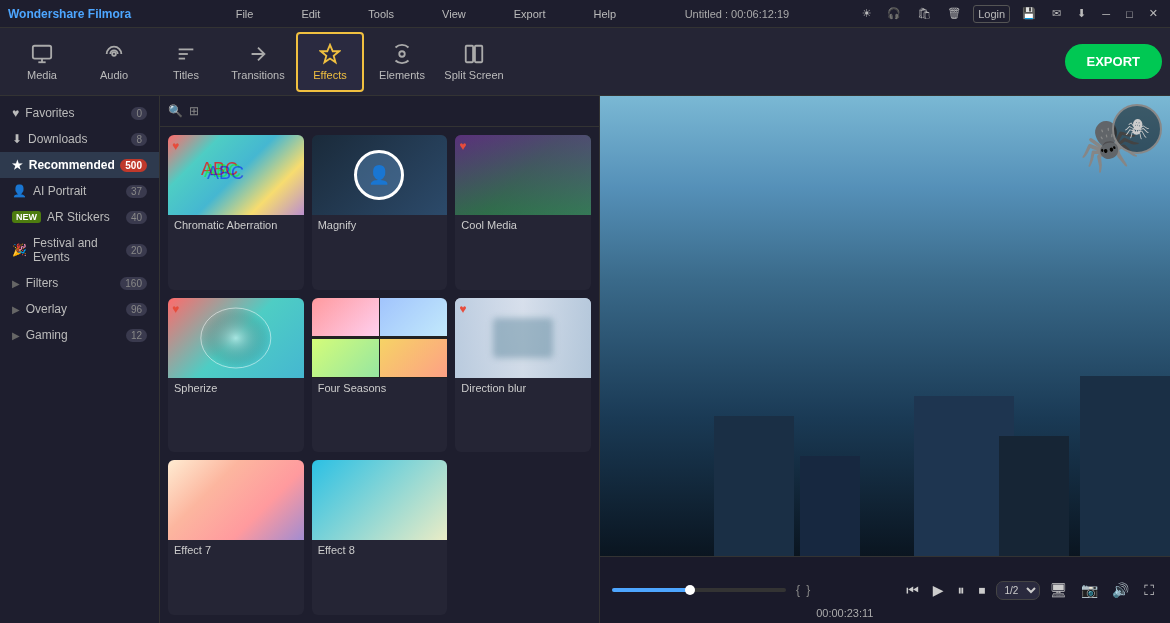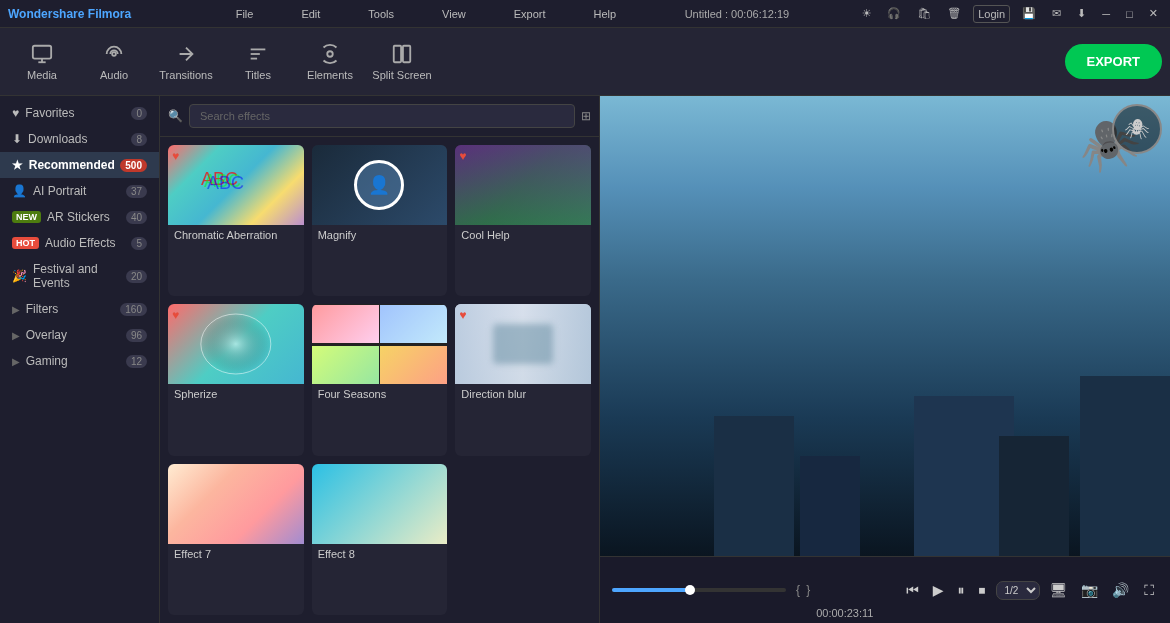--- a/index.html
+++ b/index.html
@@ -115,34 +115,40 @@
   <div class="tool-item">
     <svg viewBox="0 0 24 24" fill="none" stroke="#aaa" stroke-width="2">
         <circle cx="12" cy="12" r="2"></circle>
         <path d="M16 12a4 4 0 0 0-8 0"></path>
         <path d="M20 12a8 8 0 0 0-16 0"></path>
       </svg>
     <span>Audio</span>
   </div>
   <div class="tool-item">
     <svg viewBox="0 0 24 24" fill="none" stroke="#aaa" stroke-width="2">
-        <path d="M5 12h14M12 5l7 7-7 7"></path>
-      </svg>
-    <span>Transitions</span>
-  </div>
-  <div class="tool-item">
-    <svg viewBox="0 0 24 24" fill="none" stroke="#aaa" stroke-width="2">
         <line x1="4" y1="7" x2="20" y2="7"></line>
         <line x1="4" y1="12" x2="14" y2="12"></line>
         <line x1="4" y1="17" x2="11" y2="17"></line>
       </svg>
     <span>Titles</span>
   </div>
   <div class="tool-item">
     <svg viewBox="0 0 24 24" fill="none" stroke="#aaa" stroke-width="2">
+        <path d="M5 12h14M12 5l7 7-7 7"></path>
+      </svg>
+    <span>Transitions</span>
+  </div>
+  <div class="tool-item active">
+    <svg viewBox="0 0 24 24" fill="none" stroke="#f0c040" stroke-width="2">
+        <polygon points="12,2 15,9 22,9 16,14 18,21 12,17 6,21 8,14 2,9 9,9"></polygon>
+      </svg>
+    <span style="color:#f0c040;">Effects</span>
+  </div>
+  <div class="tool-item">
+    <svg viewBox="0 0 24 24" fill="none" stroke="#aaa" stroke-width="2">
         <circle cx="12" cy="12" r="3"></circle>
         <path d="M19.07 4.93a10 10 0 0 0-14.14 0"></path>
         <path d="M4.93 19.07a10 10 0 0 0 14.14 0"></path>
       </svg>
     <span>Elements</span>
   </div>
   <div class="tool-item">
     <svg viewBox="0 0 24 24" fill="none" stroke="#aaa" stroke-width="2">
         <rect x="3" y="3" width="8" height="18" rx="1"></rect>
         <rect x="13" y="3" width="8" height="18" rx="1"></rect>
@@ -186,27 +192,20 @@
       </div>
       <div class="sidebar-item">
         <div class="sidebar-item-left">
           <span class="sidebar-tag tag-new">NEW</span>
           <span>AR Stickers</span>
         </div>
         <span class="sidebar-badge">40</span>
       </div>
       <div class="sidebar-item">
         <div class="sidebar-item-left">
-          <span class="sidebar-tag tag-hot">HOT</span>
-          <span>Audio Effects</span>
-        </div>
-        <span class="sidebar-badge">5</span>
-      </div>
-      <div class="sidebar-item">
-        <div class="sidebar-item-left">
           <span>🎉</span>
           <span>Festival and Events</span>
         </div>
         <span class="sidebar-badge">20</span>
       </div>
       <div class="sidebar-item">
         <div class="sidebar-item-left">
           <span class="sidebar-collapse-arrow">▶</span>
           <span>Filters</span>
         </div>
@@ -225,21 +224,20 @@
           <span>Gaming</span>
         </div>
         <span class="sidebar-badge">12</span>
       </div>
     </div>
   </div>
 
   <div id="effects-panel">
     <div id="effects-search">
       <span style="color:#888;">🔍</span>
-      <input type="text" placeholder="Search effects" style="">
       <span id="effects-grid-btn">⊞</span>
     </div>
     <div id="effects-grid">
 
       <div class="effect-card">
         <div class="effect-thumb thumb-chromatic">
           <span class="effect-heart">♥</span>
           <svg width="80" height="60">
             <text x="5" y="30" fill="#ff0000" font-size="18" opacity="0.7">ABC</text>
             <text x="8" y="32" fill="#00ff00" font-size="18" opacity="0.5">ABC</text>
@@ -256,21 +254,21 @@
           </div>
         </div>
         <div class="effect-label">Magnify</div>
       </div>
 
       <div class="effect-card">
         <div class="effect-thumb" style="background:linear-gradient(135deg,#4a2060,#2a6040,#3a7a60); position:relative;">
           <span class="effect-heart">♥</span>
           <div style="width:100%;height:100%;background:linear-gradient(180deg, rgba(100,60,140,0.6) 0%, rgba(50,120,80,0.6) 100%); display:flex; align-items:center; justify-content:center; color:#ddd; font-size:10px; text-align:center;"></div>
         </div>
-        <div class="effect-label">Cool Help</div>
+        <div class="effect-label">Cool Media</div>
       </div>
 
       <div class="effect-card">
         <div class="effect-thumb" style="background:linear-gradient(135deg,#ff6b6b,#4ecdc4,#45b7d1); position:relative;">
           <span class="effect-heart">♥</span>
           <svg width="100%" height="80" viewBox="0 0 130 80">
             <defs>
                 <radialGradient id="sg">
                   <stop offset="0%" stop-color="#fff" stop-opacity="0.5"></stop>
                   <stop offset="100%" stop-color="transparent"></stop>

